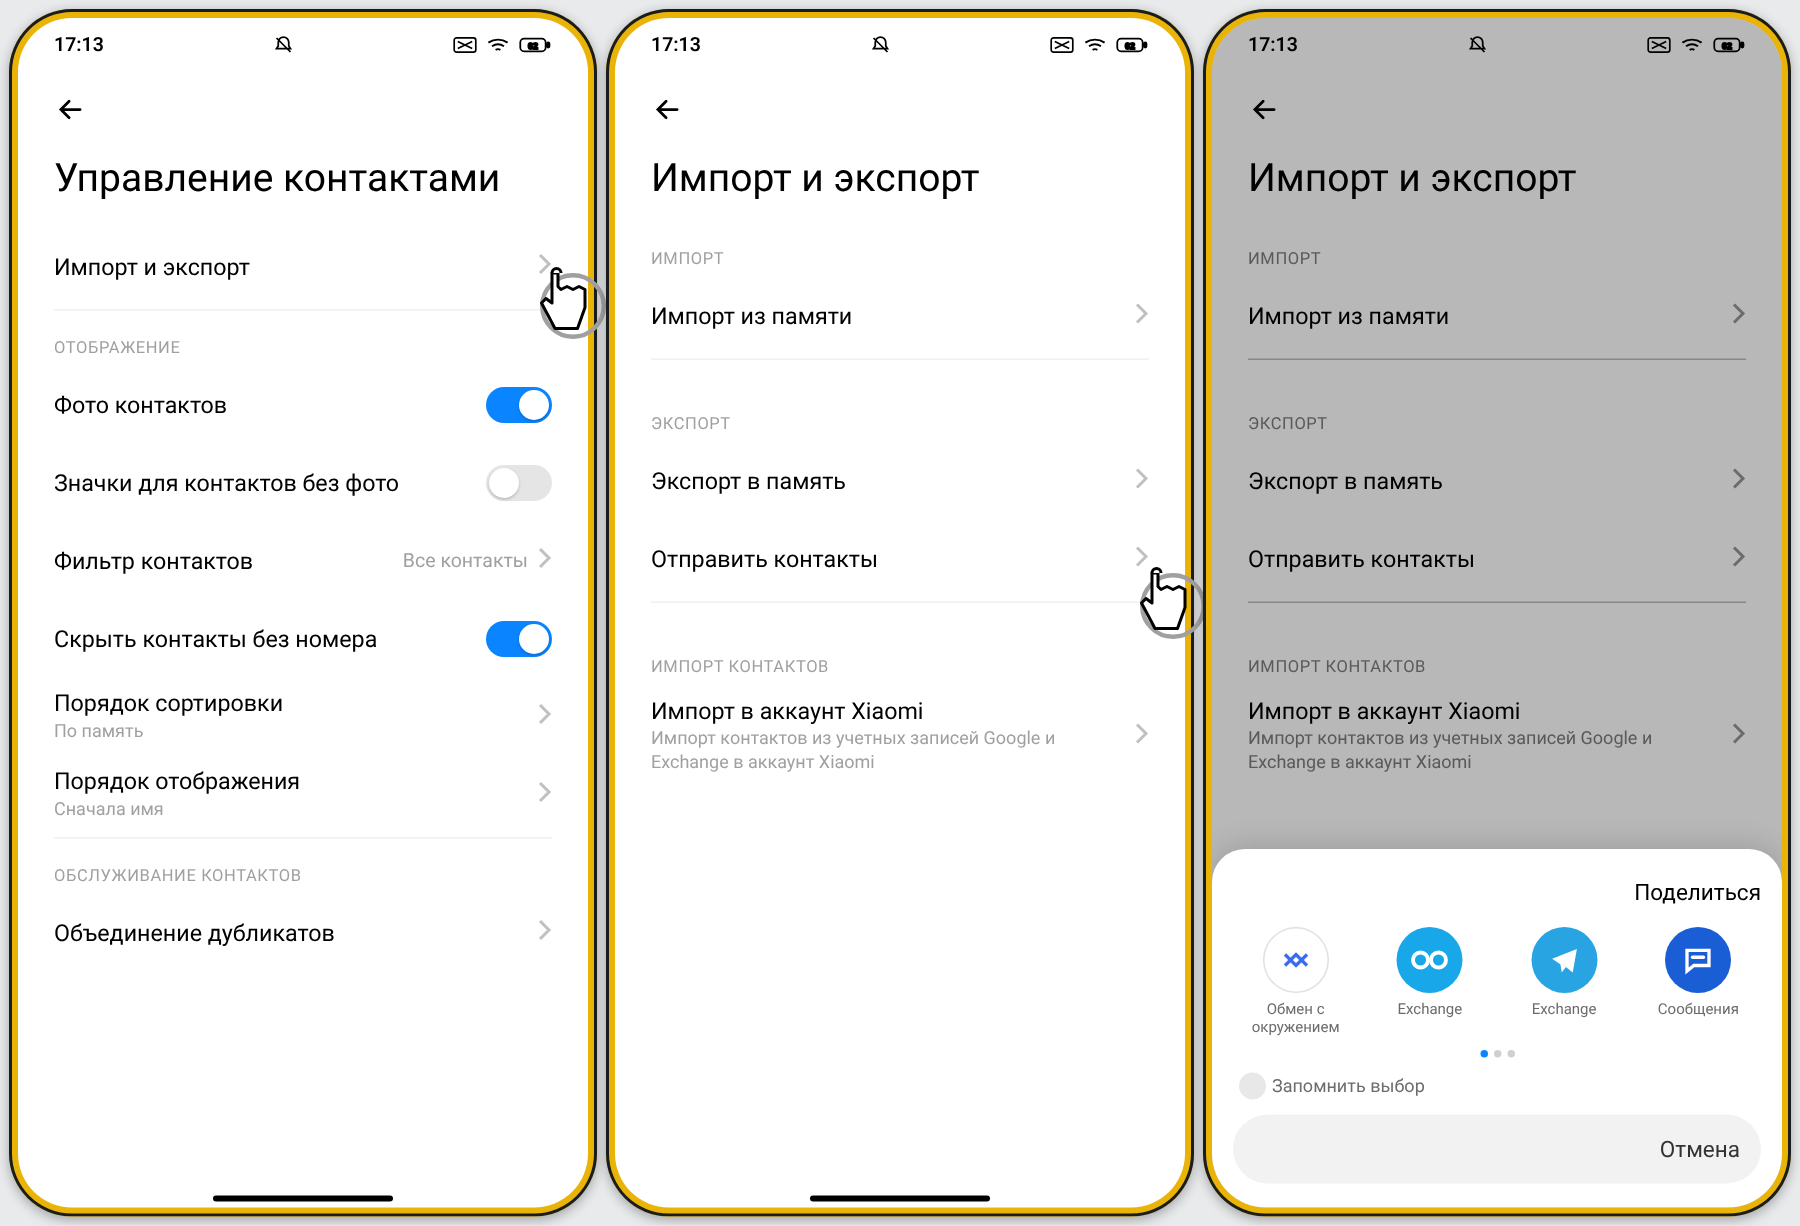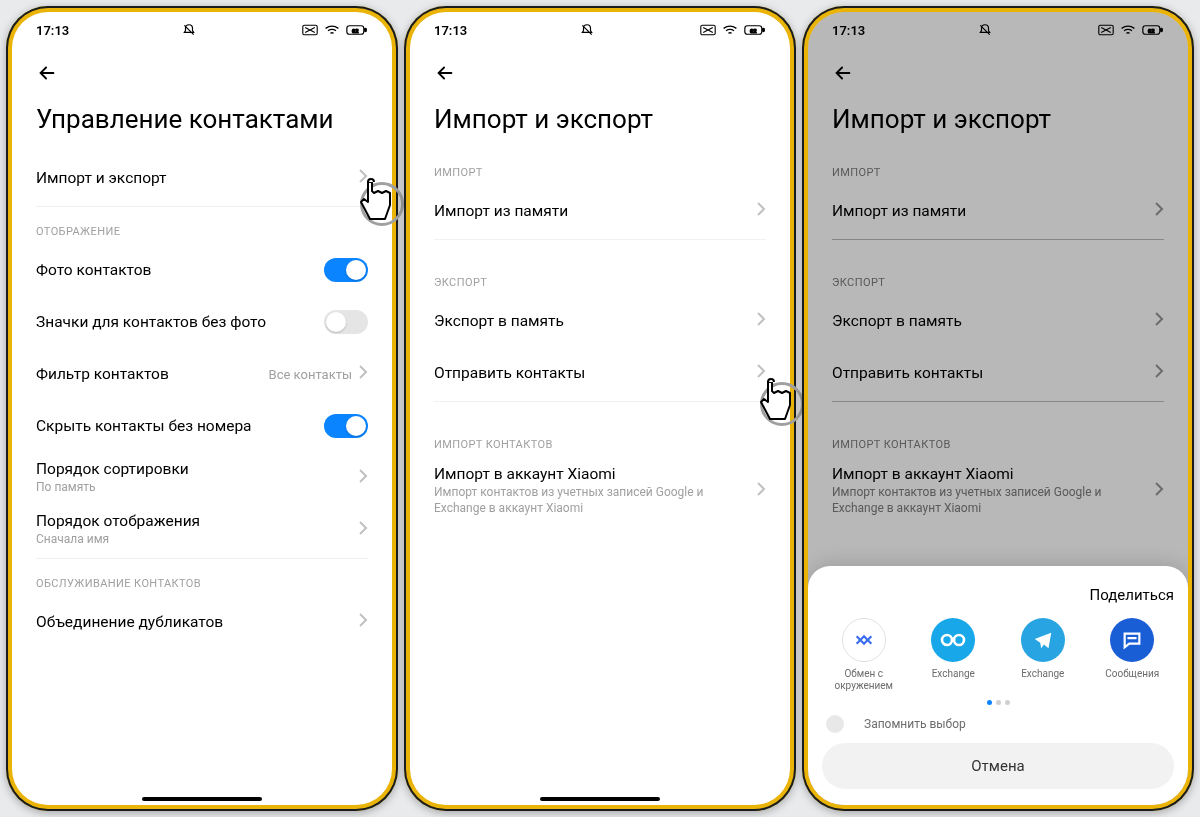--- a/index.html
+++ b/index.html
@@ -36,26 +36,26 @@
   .toggle.off{background:#e5e5e5} .toggle.off::after{left:2px}
   .home-ind{position:absolute;bottom:4px;left:50%;transform:translateX(-50%);width:120px;height:4px;background:#000;border-radius:3px}
   .dim{position:absolute;inset:0;background:var(--dim)}
   .dimmed .status,.dimmed .header,.dimmed .content{filter:brightness(.78) saturate(.9)}
   .sheet{position:absolute;left:0;right:0;bottom:0;background:var(--sheet-bg);border-radius:22px 22px 0 0;padding:16px 14px;box-shadow:0 -2px 20px rgba(0,0,0,.15)}
   .sheet-title{text-align:right;font-size:15px;margin:4px 0 14px 0}
   .share-grid{display:flex;justify-content:space-around;gap:6px;margin-bottom:14px}
   .share-item{width:78px;display:flex;flex-direction:column;align-items:center;gap:6px}
   .share-ic{width:44px;height:44px;border-radius:50%;display:flex;align-items:center;justify-content:center}
   .share-lbl{font-size:10px;color:#6c6c6c;text-align:center;line-height:1.2}
-  .remember{display:flex;align-items:center;gap:20px;font-size:12px;color:#6c6c6c;margin:10px 4px}
+  .remember{display:flex;align-items:center;gap:4px;font-size:12px;color:#6c6c6c;margin:10px 4px}
   .check{width:18px;height:18px;border-radius:50%;background:#e8e8e8}
   .dots{display:flex;gap:4px;justify-content:center;margin-top:-6px}
   .dot{width:5px;height:5px;border-radius:50%;background:#d0d0d0}
   .dot.active{background:var(--blue)}
-  .cancel{margin-top:10px;background:#f2f2f2;border-radius:26px;text-align:center;padding:14px;font-size:15px;color:#333}
+  .cancel{margin-top:10px;background:#f2f2f2;border-radius:26px;text-align:right;padding:14px;font-size:15px;color:#333}
   .cursor{position:absolute;pointer-events:none}
   .cursor .circ{position:absolute;width:44px;height:44px;border:3px solid #a0a0a0;border-radius:50%;left:6px;top:6px}
   .hr{height:1px;background:var(--divider);margin:2px 0}
   .sec-gap{height:16px}
 </style>
 </head>
 <body>
 
 <div class="phone">
   <div class="screen">

